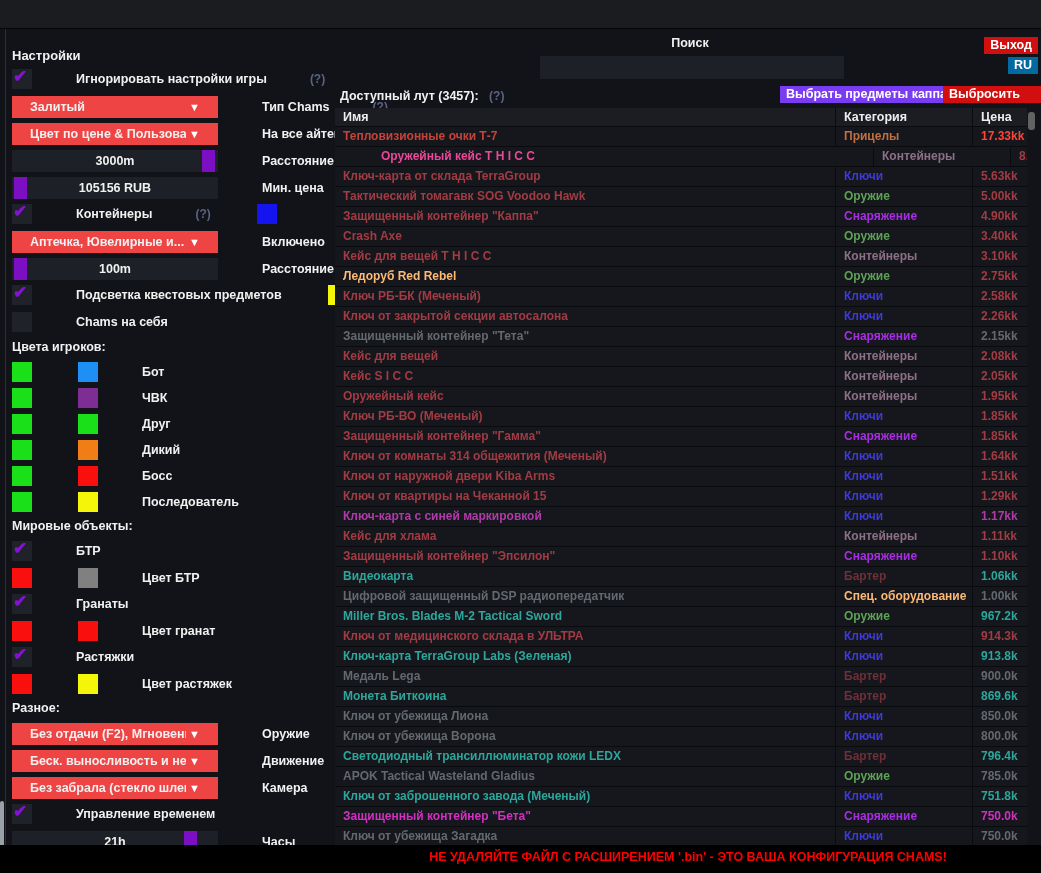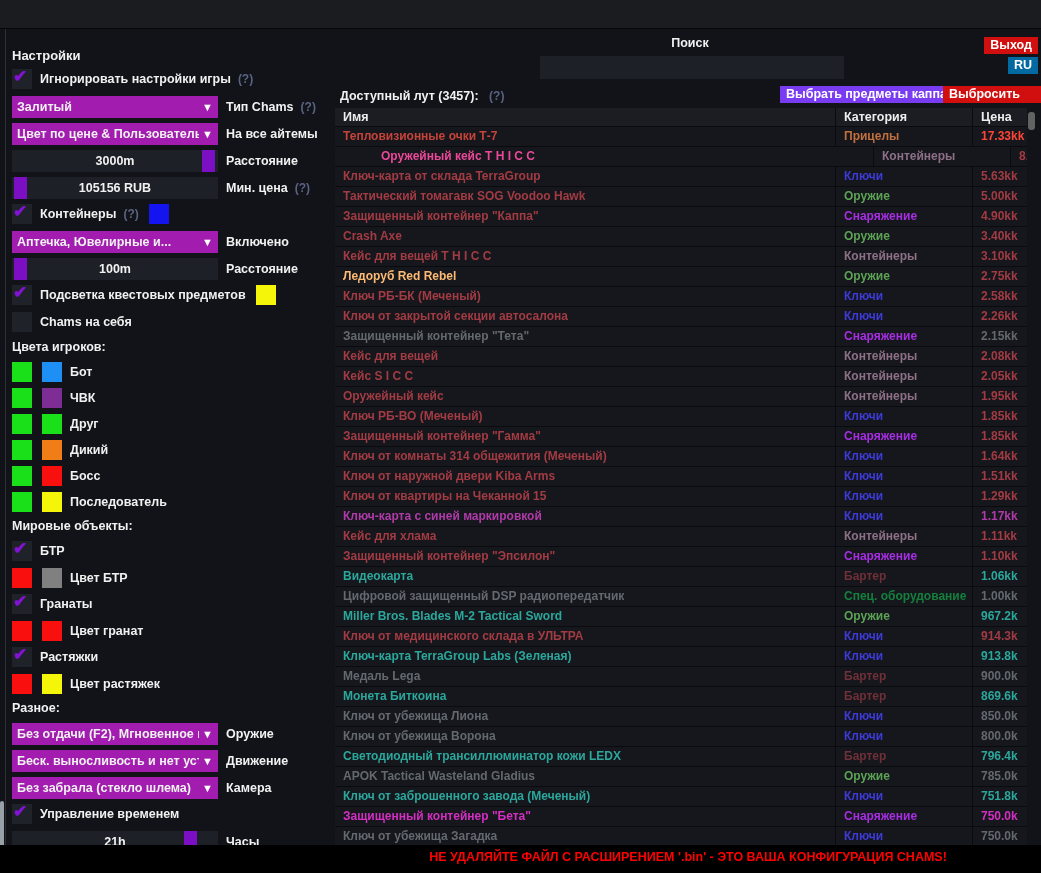--- a/index.html
+++ b/index.html
@@ -9,30 +9,30 @@
   .abs{position:absolute;}
   
   #topbar{left:0;top:0;width:1041px;height:28px;background:#1b1c1f;border-bottom:1px solid #060607;}
   #main{left:0;top:29px;width:1041px;height:816px;background:#111318;}
   #panel-border{left:5px;top:29px;width:1px;height:816px;background:#2c2f36;}
   #left-scroll{left:0;top:801px;width:4px;height:64px;background:#9aa0a8;border-radius:2px;}
   #bottombar{left:0;top:845px;width:1041px;height:28px;background:#000;}
   
   #settings{left:8px;top:38px;width:322px;height:816px;padding:7px 0 0 4px;box-sizing:border-box;}
   .ptitle{color:#f1f1f1;font-size:13px;height:24px;line-height:22px;}
-  .row{display:flex;align-items:center;height:22px;margin-bottom:5px;position:relative;}
+  .row{display:flex;align-items:center;height:22px;margin-bottom:5px;position:relative;gap:36px;}
   .row.cbr{height:20px;margin-bottom:7px;}
   .row.clr{height:20px;margin-bottom:6px;}
   .section{color:#f1f1f1;font-size:12.5px;height:16px;line-height:16px;margin:3px 0 7px 0;}
   .checkbox{width:20px;height:20px;background:#1f2228;display:inline-block;position:relative;flex:none;}
   .checkbox.checked::after{content:"\2714";position:absolute;left:1px;top:-3px;color:#8412d4;font-size:17px;}
   .lbl{color:#f1f1f1;font-size:12.5px;margin-left:8px;white-space:nowrap;}
   .hint{color:#5a6482;font-size:12px;margin-left:7px;}
-  .dd{width:206px;height:22px;background:#a21caf;flex:none;display:flex;align-items:center;
-      padding:0 5px;box-sizing:border-box;overflow:hidden;}
+  .dd{width:206px;height:22px;background:#ef4444;flex:none;display:flex;align-items:center;
+      padding:0 18px;box-sizing:border-box;overflow:hidden;}
   .ddv{color:#f1f1f1;font-size:12.5px;white-space:nowrap;overflow:hidden;flex:1;}
   .caret{color:#fff;font-size:11px;flex:none;margin-left:3px;}
   .slider{width:206px;height:22px;background:#1d2026;flex:none;position:relative;text-align:center;}
   .sval{color:#f1f1f1;font-size:12.5px;line-height:22px;}
   .handle{position:absolute;top:0;width:13px;height:22px;background:#7c0fc4;}
   .h-min{left:2px;} .h-max{left:190px;} .h-21{left:172px;}
   .swatch{width:20px;height:20px;display:inline-block;flex:none;}
   .sw2{margin-left:10px;}
   .swatch-inline{margin-left:10px;}
   
@@ -374,21 +374,21 @@
         <div class="cell c-cat" style="color: rgb(166, 46, 227);">Снаряжение</div>
         <div class="cell c-price" style="color: rgb(162, 59, 67);">1.10kk</div>
       </div>
       <div class="trow">
         <div class="cell c-name" style="color: rgb(43, 167, 156);">Видеокарта</div>
         <div class="cell c-cat" style="color: rgb(111, 48, 56);">Бартер</div>
         <div class="cell c-price" style="color: rgb(43, 167, 156);">1.06kk</div>
       </div>
       <div class="trow">
         <div class="cell c-name" style="color: rgb(100, 105, 111);">Цифровой защищенный DSP радиопередатчик</div>
-        <div class="cell c-cat" style="color: #15803d;">Спец. оборудование</div>
+        <div class="cell c-cat" style="color: #fdba74;">Спец. оборудование</div>
         <div class="cell c-price" style="color: rgb(100, 105, 111);">1.00kk</div>
       </div>
       <div class="trow">
         <div class="cell c-name" style="color: rgb(43, 167, 156);">Miller Bros. Blades M-2 Tactical Sword</div>
         <div class="cell c-cat" style="color: rgb(92, 163, 85);">Оружие</div>
         <div class="cell c-price" style="color: rgb(43, 167, 156);">967.2k</div>
       </div>
       <div class="trow">
         <div class="cell c-name" style="color: rgb(162, 59, 67);">Ключ от медицинского склада в УЛЬТРА</div>
         <div class="cell c-cat" style="color: rgb(61, 58, 217);">Ключи</div>

